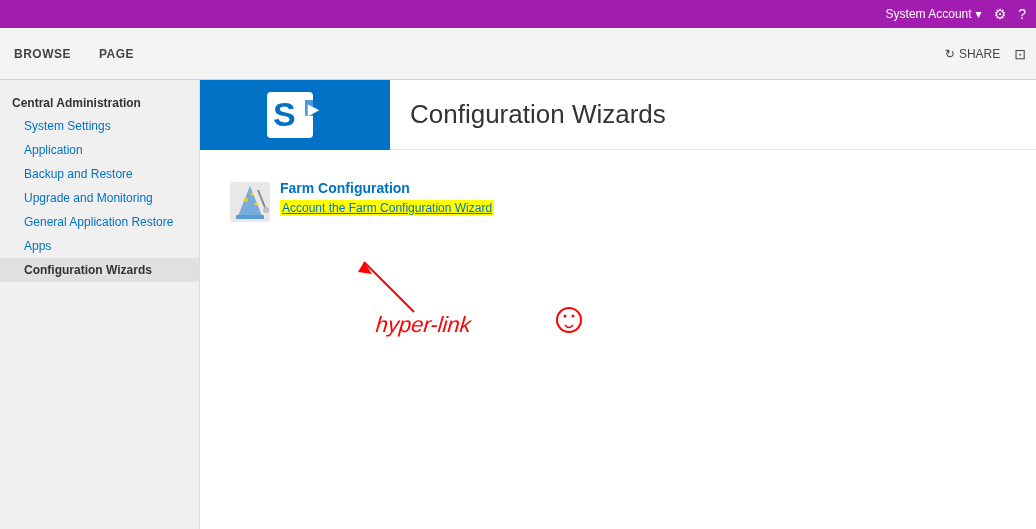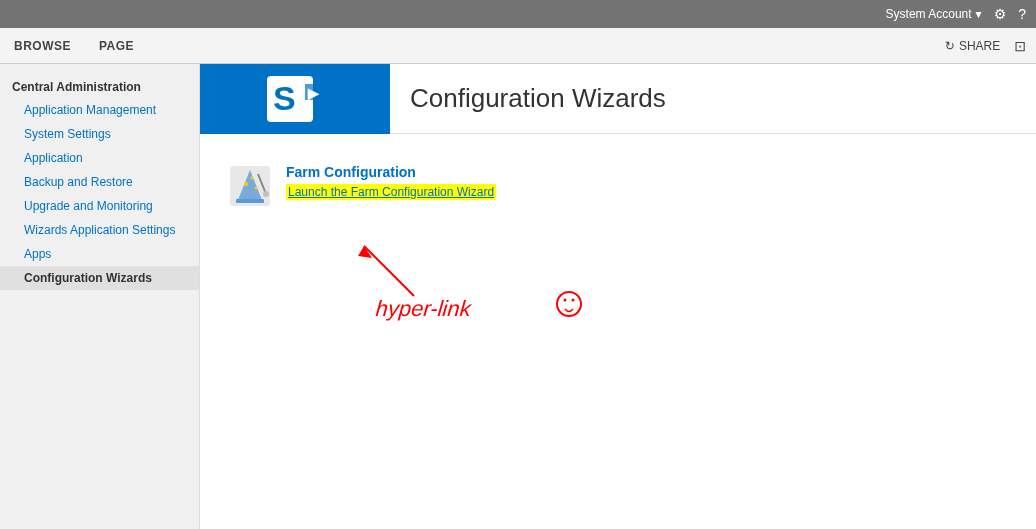--- a/index.html
+++ b/index.html
@@ -1,21 +1,21 @@
 <!DOCTYPE html>
 <html><head>
   <meta charset="utf-8">
   <style>
     * { margin: 0; padding: 0; box-sizing: border-box; }
     body { font-family: 'Segoe UI', Arial, sans-serif; font-size: 13px; color: #333; background: #fff; width: 1036px; height: 529px; overflow: hidden; }
 
     
     #top-bar {
       height: 28px;
-      background: #737373;
+      background: #a21caf;
       display: flex;
       align-items: center;
       justify-content: flex-end;
       padding: 0 10px;
       gap: 12px;
     }
     #top-bar .system-account {
       color: #fff;
       font-size: 12px;
       display: flex;
@@ -24,21 +24,21 @@
       cursor: pointer;
     }
     #top-bar .top-icon {
       color: #fff;
       font-size: 14px;
       cursor: pointer;
     }
 
     
     #ribbon-bar {
-      height: 36px;
+      height: 52px;
       background: #f4f4f4;
       border-bottom: 1px solid #d0d0d0;
       display: flex;
       align-items: center;
       padding: 0 10px;
       gap: 20px;
     }
     #ribbon-bar .ribbon-tab {
       font-size: 12px;
       font-weight: 600;
@@ -140,21 +140,21 @@
     }
 
     
     #main-content {
       padding: 20px 30px;
     }
 
     .farm-config-section {
       display: flex;
       align-items: flex-start;
-      gap: 16px;
+      gap: 10px;
       margin-top: 10px;
     }
 
     .farm-config-icon {
       width: 40px;
       height: 40px;
       min-width: 40px;
       margin-top: 2px;
     }
 
@@ -208,26 +208,25 @@
       <span>SHARE</span>
     </div>
     <span class="expand-icon">⊡</span>
   </div>
 </div>
 
 <div id="main-layout">
 
   <div id="sidebar">
     <div class="sidebar-heading">Central Administration</div>
-    <div class="sidebar-item">Application Management</div>
     <div class="sidebar-item">System Settings</div>
     <div class="sidebar-item">Application</div>
     <div class="sidebar-item">Backup and Restore</div>
     <div class="sidebar-item">Upgrade and Monitoring</div>
-    <div class="sidebar-item">Wizards Application Settings</div>
+    <div class="sidebar-item">General Application Restore</div>
     <div class="sidebar-item">Apps</div>
     <div class="sidebar-item active">Configuration Wizards</div>
   </div>
 
   <div id="content-area">
 
     <div id="page-header">
       <div id="logo-box">
 
         <svg class="sp-logo" viewBox="0 0 60 50" xmlns="http://www.w3.org/2000/svg">
@@ -255,21 +254,21 @@
           <circle cx="22" cy="12" r="1.5" fill="#ffcc00"></circle>
           <circle cx="26" cy="22" r="1.5" fill="#ffcc00"></circle>
 
           <line x1="28" y1="8" x2="36" y2="28" stroke="#888" stroke-width="2"></line>
           <circle cx="36" cy="28" r="3" fill="#c0c0c0"></circle>
         </svg>
 
         <div class="farm-config-text">
           <a class="farm-config-title">Farm Configuration</a>
           <br>
-          <a class="farm-config-link">Launch the Farm Configuration Wizard</a>
+          <a class="farm-config-link">Account the Farm Configuration Wizard</a>
         </div>
       </div>
 
       <div class="annotation-area" style="height:120px; width:350px;">
         <svg width="350" height="120" xmlns="http://www.w3.org/2000/svg">
 
           <line x1="130" y1="80" x2="80" y2="30" stroke="red" stroke-width="2"></line>
           <polygon points="80,30 88,42 74,40" fill="red"></polygon>
 
           <text x="100" y="100" font-size="22" font-family="Arial" fill="red" font-style="italic" transform="skewX(-5)">hyper-link</text>

